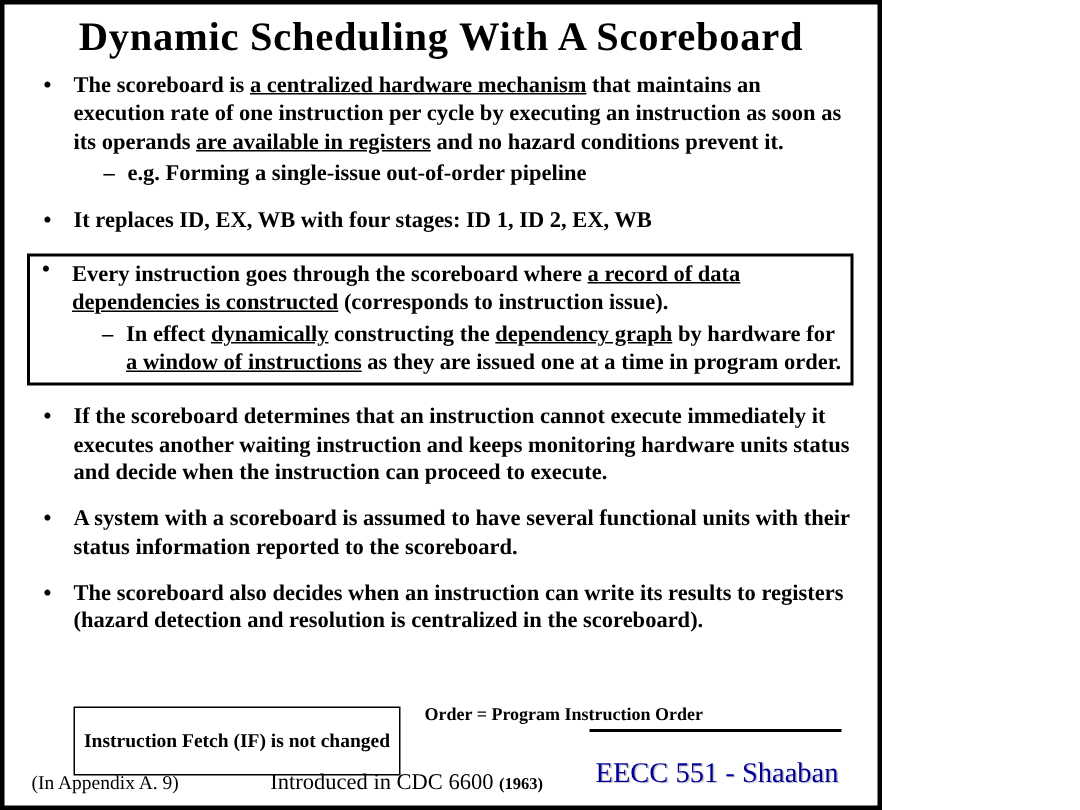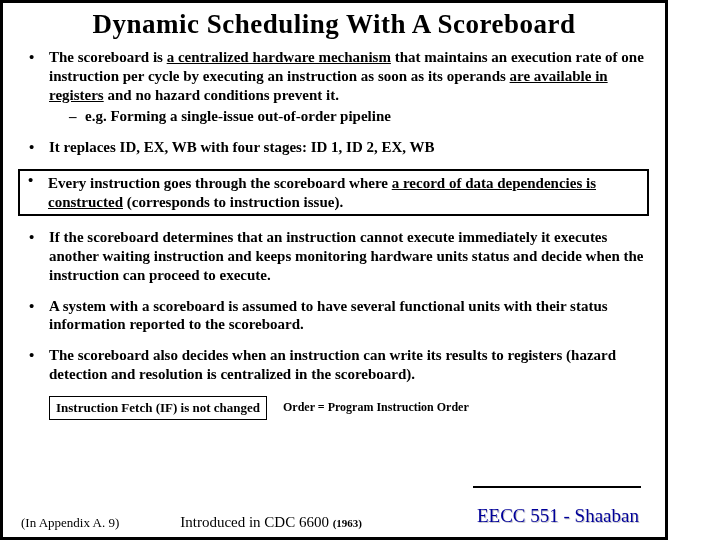--- a/index.html
+++ b/index.html
@@ -4,21 +4,21 @@
 <style>
   * { margin: 0; padding: 0; box-sizing: border-box; }
   body {
     width: 720px;
     height: 540px;
     background: #fff;
     font-family: "Times New Roman", Times, serif;
     position: relative;
   }
   .slide {
-    width: 668px;
+    width: 588px;
     height: 540px;
     border: 3px solid #000;
     padding: 6px 18px 6px 18px;
     position: relative;
   }
   .title {
     font-size: 27px;
     font-weight: bold;
     text-align: center;
     margin-bottom: 8px;
@@ -64,25 +64,26 @@
   .u { text-decoration: underline; }
   .boxed-item {
     border: 2px solid #000;
     padding: 3px 4px 3px 4px;
     margin-left: -3px;
     margin-right: -2px;
   }
   .footer-box {
     display: inline-block;
     border: 1.5px solid #000;
-    padding: 3px 6px;
+    padding: 14px 6px;
     font-size: 13px;
     font-weight: bold;
     margin-left: 28px;
     vertical-align: middle;
+    margin-top: 35px;
   }
   .order-text {
     display: inline-block;
     font-size: 12px;
     font-weight: bold;
     margin-left: 12px;
     vertical-align: middle;
   }
   .bottom-row {
     position: absolute;
@@ -132,20 +133,25 @@
       <span>The scoreboard is </span><span class="u">a centralized hardware mechanism</span><span> that maintains an execution rate of one instruction per cycle by executing an instruction as soon as its operands </span><span class="u">are available in registers</span><span> and no hazard conditions prevent it.</span>
       <ul class="sub">
         <li><span>e.g. Forming a single-issue out-of-order pipeline</span></li>
       </ul>
     </li>
 
     <li><span>It replaces ID, EX, WB with four stages:  ID 1, ID 2, EX, WB</span></li>
 
     <li class="boxed-item">
       <span>Every instruction goes through the scoreboard where </span><span class="u">a record of data dependencies is constructed</span><span> (corresponds to instruction issue).</span>
+      <ul class="sub">
+        <li>
+          <span>In effect </span><span class="u">dynamically</span><span> constructing the </span><span class="u">dependency graph</span><span>  by hardware for </span><span class="u">a window of instructions</span><span> as they are issued one at a time in program order.</span>
+        </li>
+      </ul>
     </li>
 
     <li><span>If the scoreboard determines that an instruction cannot execute immediately it executes another waiting instruction and keeps monitoring hardware units status and decide when the instruction can  proceed to execute.</span></li>
 
     <li><span>A system with a scoreboard is assumed to have several functional units with their status information reported to the scoreboard.</span></li>
 
     <li><span>The scoreboard also decides when an instruction can write its results to registers (hazard detection and resolution is centralized in the scoreboard).</span></li>
 
   </ul>
 

